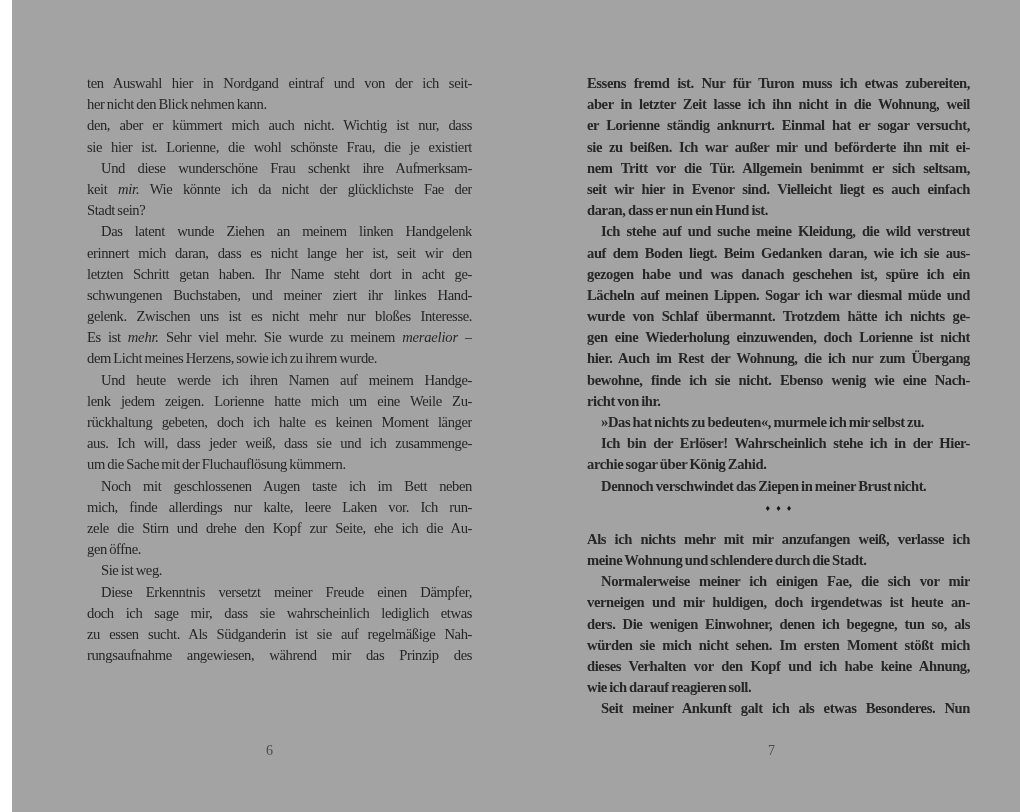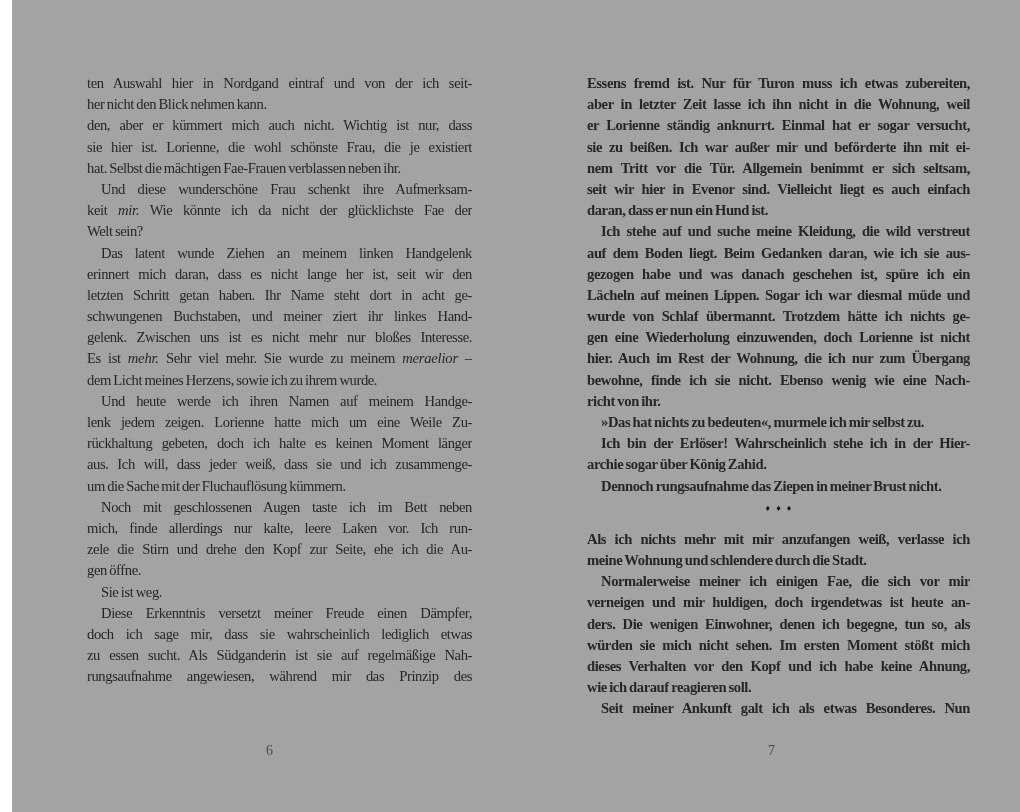--- a/index.html
+++ b/index.html
@@ -65,24 +65,23 @@
 <body>
 
 <div class="screen">
 
   <div class="page-column left">
     <div>
         <div class="line">ten Auswahl hier in Nordgand eintraf und von der ich seit-</div>
         <div class="line end">her nicht den Blick nehmen kann.</div>
         <div class="line">den, aber er kümmert mich auch nicht. Wichtig ist nur, dass</div>
         <div class="line">sie hier ist. Lorienne, die wohl schönste Frau, die je existiert</div>
-        <div class="line end">hat. Selbst die mächtigen Fae-Frauen verblassen neben ihr.</div>
         <div class="line indent">Und diese wunderschöne Frau schenkt ihre Aufmerksam-</div>
         <div class="line">keit <em>mir.</em> Wie könnte ich da nicht der glücklichste Fae der</div>
-        <div class="line end">Welt sein?</div>
+        <div class="line end">Stadt sein?</div>
         <div class="line indent">Das latent wunde Ziehen an meinem linken Handgelenk</div>
         <div class="line">erinnert mich daran, dass es nicht lange her ist, seit wir den</div>
         <div class="line">letzten Schritt getan haben. Ihr Name steht dort in acht ge-</div>
         <div class="line">schwungenen Buchstaben, und meiner ziert ihr linkes Hand-</div>
         <div class="line">gelenk. Zwischen uns ist es nicht mehr nur bloßes Interesse.</div>
         <div class="line">Es ist <em>mehr.</em> Sehr viel mehr. Sie wurde zu meinem <em>meraelior</em> –</div>
         <div class="line end">dem Licht meines Herzens, sowie ich zu ihrem wurde.</div>
         <div class="line indent">Und heute werde ich ihren Namen auf meinem Handge-</div>
         <div class="line">lenk jedem zeigen. Lorienne hatte mich um eine Weile Zu-</div>
         <div class="line">rückhaltung gebeten, doch ich halte es keinen Moment länger</div>
@@ -114,21 +113,21 @@
         <div class="line">gezogen habe und was danach geschehen ist, spüre ich ein</div>
         <div class="line">Lächeln auf meinen Lippen. Sogar ich war diesmal müde und</div>
         <div class="line">wurde von Schlaf übermannt. Trotzdem hätte ich nichts ge-</div>
         <div class="line">gen eine Wiederholung einzuwenden, doch Lorienne ist nicht</div>
         <div class="line">hier. Auch im Rest der Wohnung, die ich nur zum Übergang</div>
         <div class="line">bewohne, finde ich sie nicht. Ebenso wenig wie eine Nach-</div>
         <div class="line end">richt von ihr.</div>
         <div class="line indent end">»Das hat nichts zu bedeuten«, murmele ich mir selbst zu.</div>
         <div class="line indent">Ich bin der Erlöser! Wahrscheinlich stehe ich in der Hier-</div>
         <div class="line end">archie sogar über König Zahid.</div>
-        <div class="line indent end">Dennoch rungsaufnahme das Ziepen in meiner Brust nicht.</div>
+        <div class="line indent end">Dennoch verschwindet das Ziepen in meiner Brust nicht.</div>
       </div>
     <div class="section-break">♦♦♦</div>
     <div>
         <div class="line">Als ich nichts mehr mit mir anzufangen weiß, verlasse ich</div>
         <div class="line end">meine Wohnung und schlendere durch die Stadt.</div>
         <div class="line indent">Normalerweise meiner ich einigen Fae, die sich vor mir</div>
         <div class="line">verneigen und mir huldigen, doch irgendetwas ist heute an-</div>
         <div class="line">ders. Die wenigen Einwohner, denen ich begegne, tun so, als</div>
         <div class="line">würden sie mich nicht sehen. Im ersten Moment stößt mich</div>
         <div class="line">dieses Verhalten vor den Kopf und ich habe keine Ahnung,</div>

